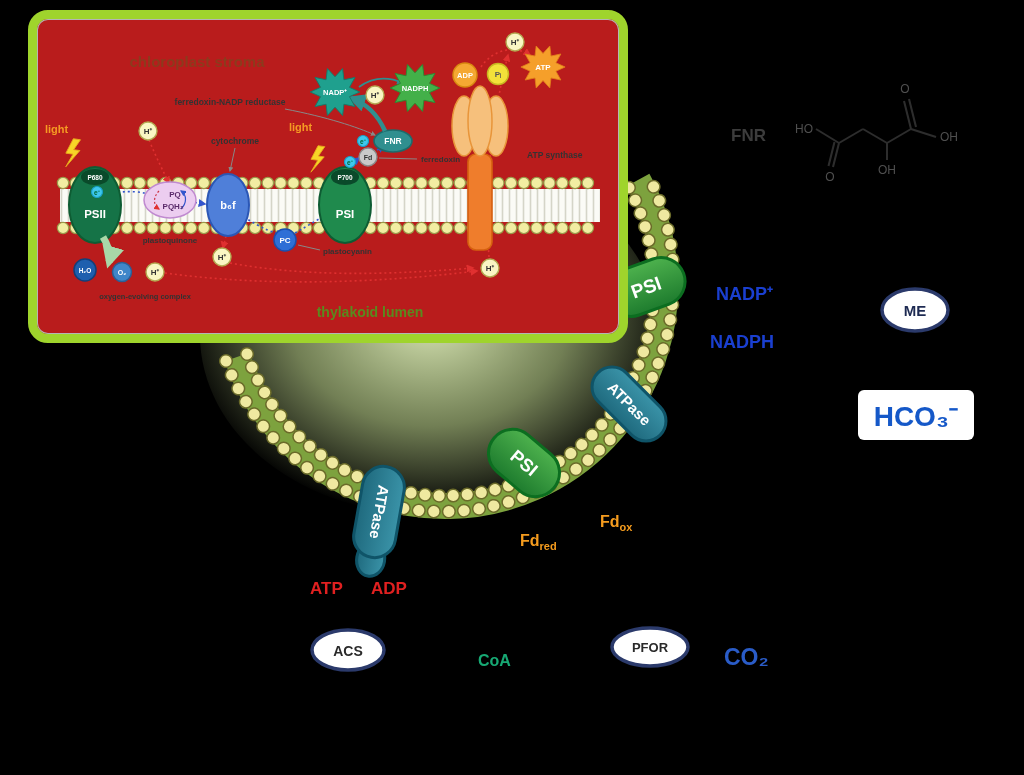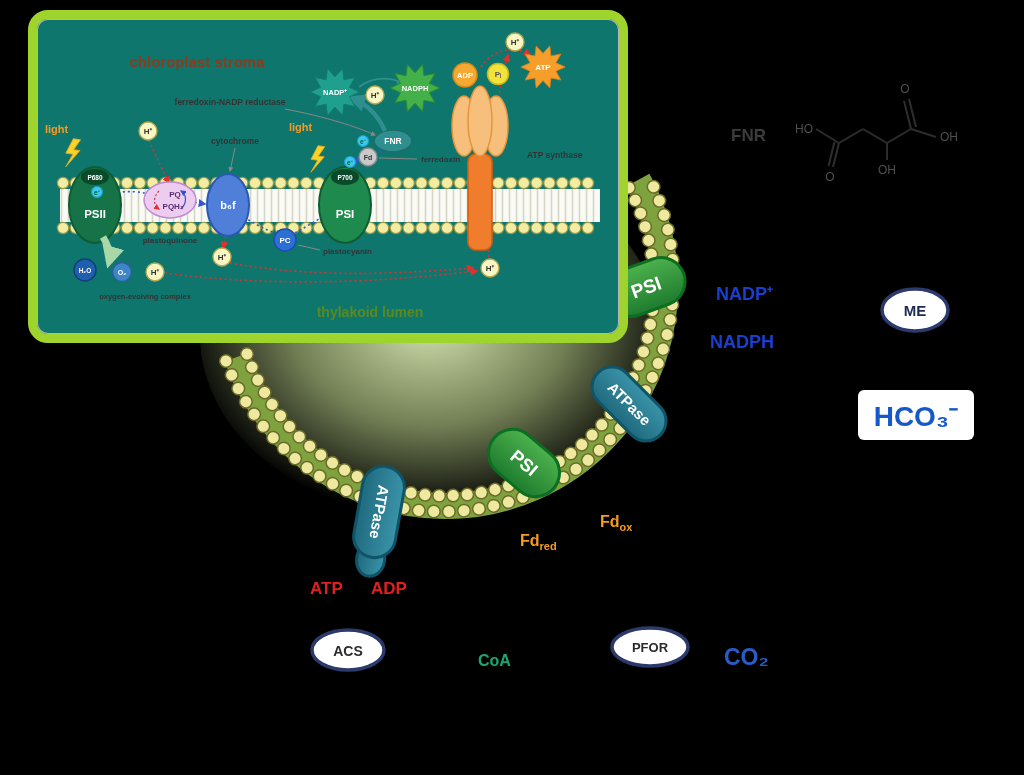--- a/index.html
+++ b/index.html
@@ -1,19 +1,19 @@
 <!DOCTYPE html>
 <html><head>
 <meta charset="utf-8">
 <style>
   html,body{margin:0;padding:0;background:#000;}
   .canvas{position:relative;width:1024px;height:775px;background:#000;overflow:hidden;
           font-family:"Liberation Sans",sans-serif;}
   #mainSvg{position:absolute;left:0;top:0;}
-  #insetPanel{position:absolute;left:28px;top:10px;width:600px;height:333px;background:#0f766e;
+  #insetPanel{position:absolute;left:28px;top:10px;width:600px;height:333px;background:#b91c1c;
               border:9px solid #9fd42c;border-radius:20px;box-sizing:border-box;
               box-shadow:inset 0 0 0 1px #b5b5b5;}
   svg text{font-family:"Liberation Sans",sans-serif;}
   .badgeTxt{fill:#333;font-weight:700;}
   .whiteTxt{fill:#fff;font-weight:700;}
 </style>
 </head>
 <body>
 
 <div class="canvas">

